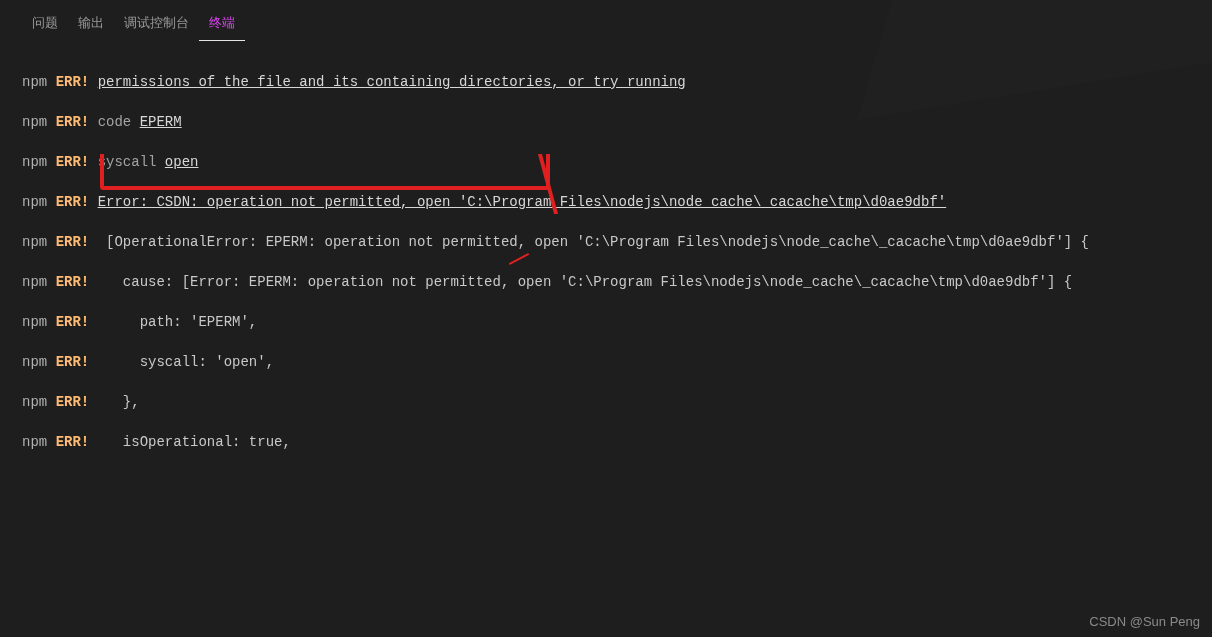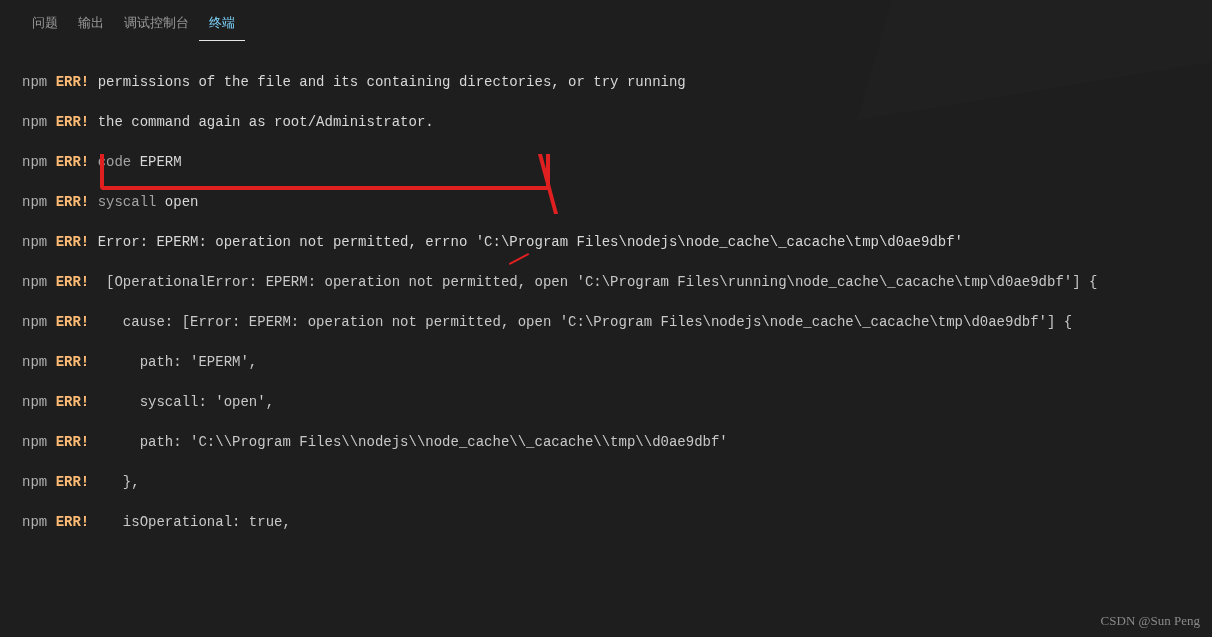--- a/index.html
+++ b/index.html
@@ -29,33 +29,33 @@
     height: 40px;
     color: #9a9a9a;
     font-family: "Microsoft YaHei", sans-serif;
     font-size: 13px;
   }
   .tab {
     padding: 6px 10px 8px 10px;
     cursor: pointer;
   }
   .tab.active {
-    color: #7dd3fc;
+    color: #d946ef;
     border-bottom: 1px solid #e6e6e6;
   }
   .terminal {
     padding: 12px 22px 0 22px;
     line-height: 20px;
     white-space: pre;
     position: relative;
   }
   .npm { color: #b0b0b0; margin-top: 44px; }
   .err { color: #fdba74; font-weight: bold; }
   .kw  { color: #a3a3a3; }  
-  .txt { color: #d7d7d7; }
+  .txt { color: #d7d7d7; text-decoration: underline; }
   .txt2{ color: #c8c8c8; }
   .annot {
     position: absolute;
     left: 100px;  top: 114px;
     width: 450px; height: 36px;
     border: 4px solid #e02020;
     border-top: none;
     border-right-width: 4px;
     border-bottom-left-radius: 4px;
     border-bottom-right-radius: 4px;
@@ -74,47 +74,45 @@
     left:508px; top:218px;
     width:22px; height:2px;
     background:#e02020;
     transform: rotate(-28deg);
     pointer-events:none;
   }
   .watermark {
     position: absolute;
     right: 12px; bottom: 8px;
     color: #8a8a8a;
-    font-family: Liberation Serif, serif;
+    font-family: Liberation Sans, sans-serif;
     font-size: 13px;
   }
 </style>
 </head>
 <body>
 
 <div class="ghost"></div>
 
 <div class="tabbar">
   <div class="tab">问题</div>
   <div class="tab">输出</div>
   <div class="tab">调试控制台</div>
   <div class="tab active">终端</div>
 </div>
 
 <div class="terminal">
 <div><span class="npm">npm</span> <span class="err">ERR!</span> <span class="txt">permissions of the file and its containing directories, or try running</span></div>
-<div><span class="npm">npm</span> <span class="err">ERR!</span> <span class="txt">the command again as root/Administrator.</span></div>
 <div><span class="npm">npm</span> <span class="err">ERR!</span> <span class="kw">code</span> <span class="txt">EPERM</span></div>
 <div><span class="npm">npm</span> <span class="err">ERR!</span> <span class="kw">syscall</span> <span class="txt">open</span></div>
-<div><span class="npm">npm</span> <span class="err">ERR!</span> <span class="txt">Error: EPERM: operation not permitted, errno 'C:\Program Files\nodejs\node_cache\_cacache\tmp\d0ae9dbf'</span></div>
-<div><span class="npm">npm</span> <span class="err">ERR!</span> <span class="txt2"> [OperationalError: EPERM: operation not permitted, open 'C:\Program Files\running\node_cache\_cacache\tmp\d0ae9dbf'] {</span></div>
+<div><span class="npm">npm</span> <span class="err">ERR!</span> <span class="txt">Error: CSDN: operation not permitted, open 'C:\Program Files\nodejs\node_cache\_cacache\tmp\d0ae9dbf'</span></div>
+<div><span class="npm">npm</span> <span class="err">ERR!</span> <span class="txt2"> [OperationalError: EPERM: operation not permitted, open 'C:\Program Files\nodejs\node_cache\_cacache\tmp\d0ae9dbf'] {</span></div>
 <div><span class="npm">npm</span> <span class="err">ERR!</span> <span class="txt2">   cause: [Error: EPERM: operation not permitted, open 'C:\Program Files\nodejs\node_cache\_cacache\tmp\d0ae9dbf'] {</span></div>
 <div><span class="npm">npm</span> <span class="err">ERR!</span> <span class="txt2">     path: 'EPERM',</span></div>
 <div><span class="npm">npm</span> <span class="err">ERR!</span> <span class="txt2">     syscall: 'open',</span></div>
-<div><span class="npm">npm</span> <span class="err">ERR!</span> <span class="txt2">     path: 'C:\\Program Files\\nodejs\\node_cache\\_cacache\\tmp\\d0ae9dbf'</span></div>
 <div><span class="npm">npm</span> <span class="err">ERR!</span> <span class="txt2">   },</span></div>
 <div><span class="npm">npm</span> <span class="err">ERR!</span> <span class="txt2">   isOperational: true,</span></div>
 
 
 
 
 
 
 
 

